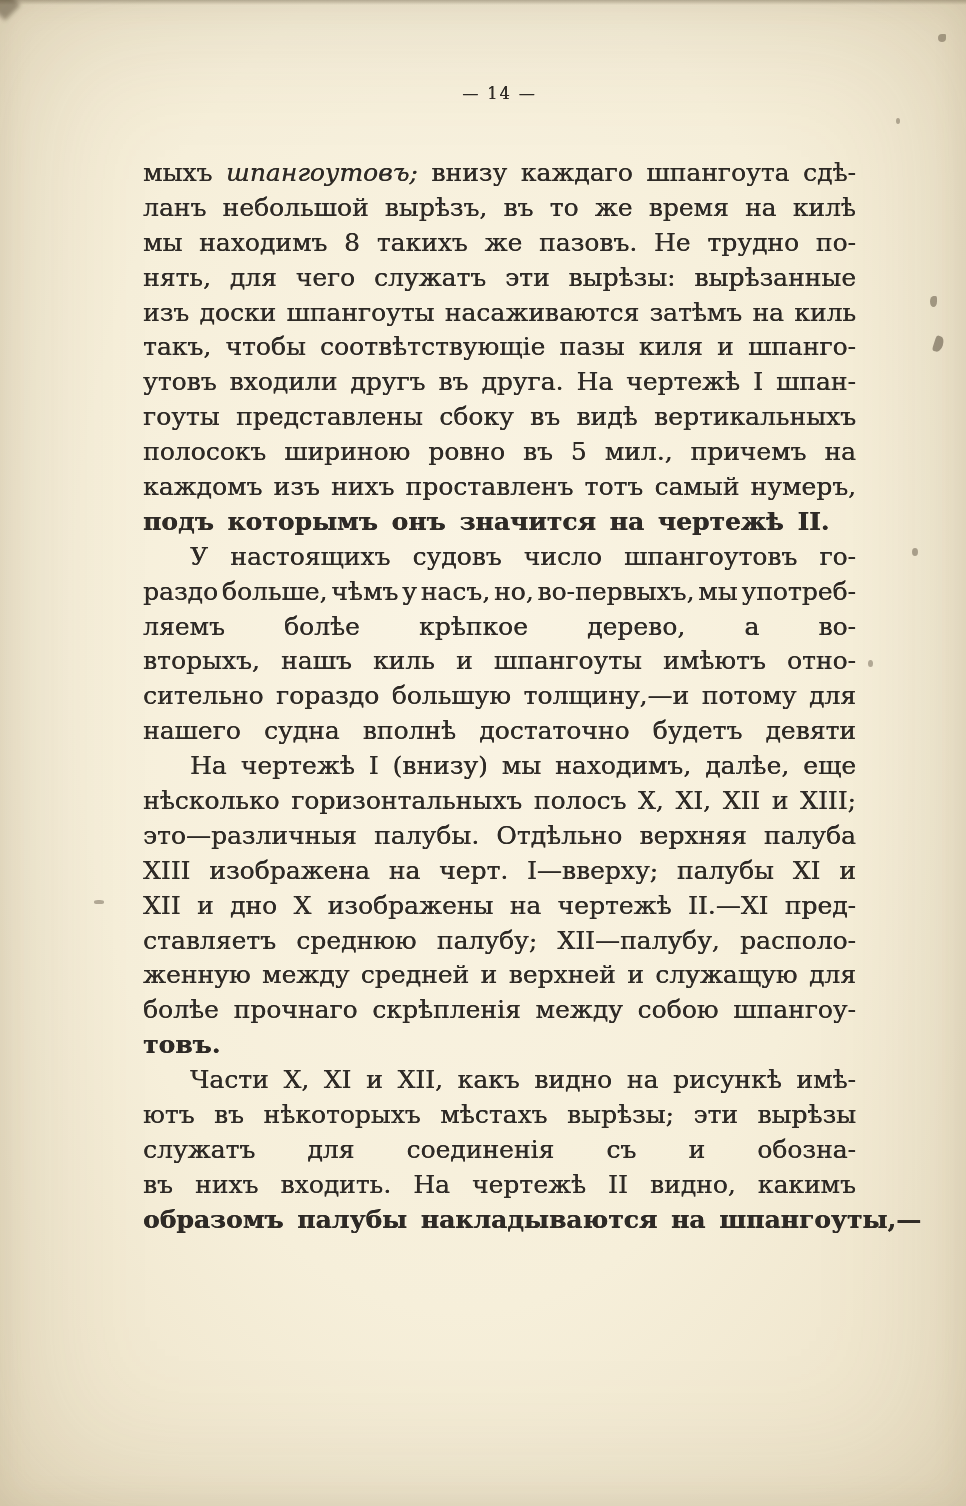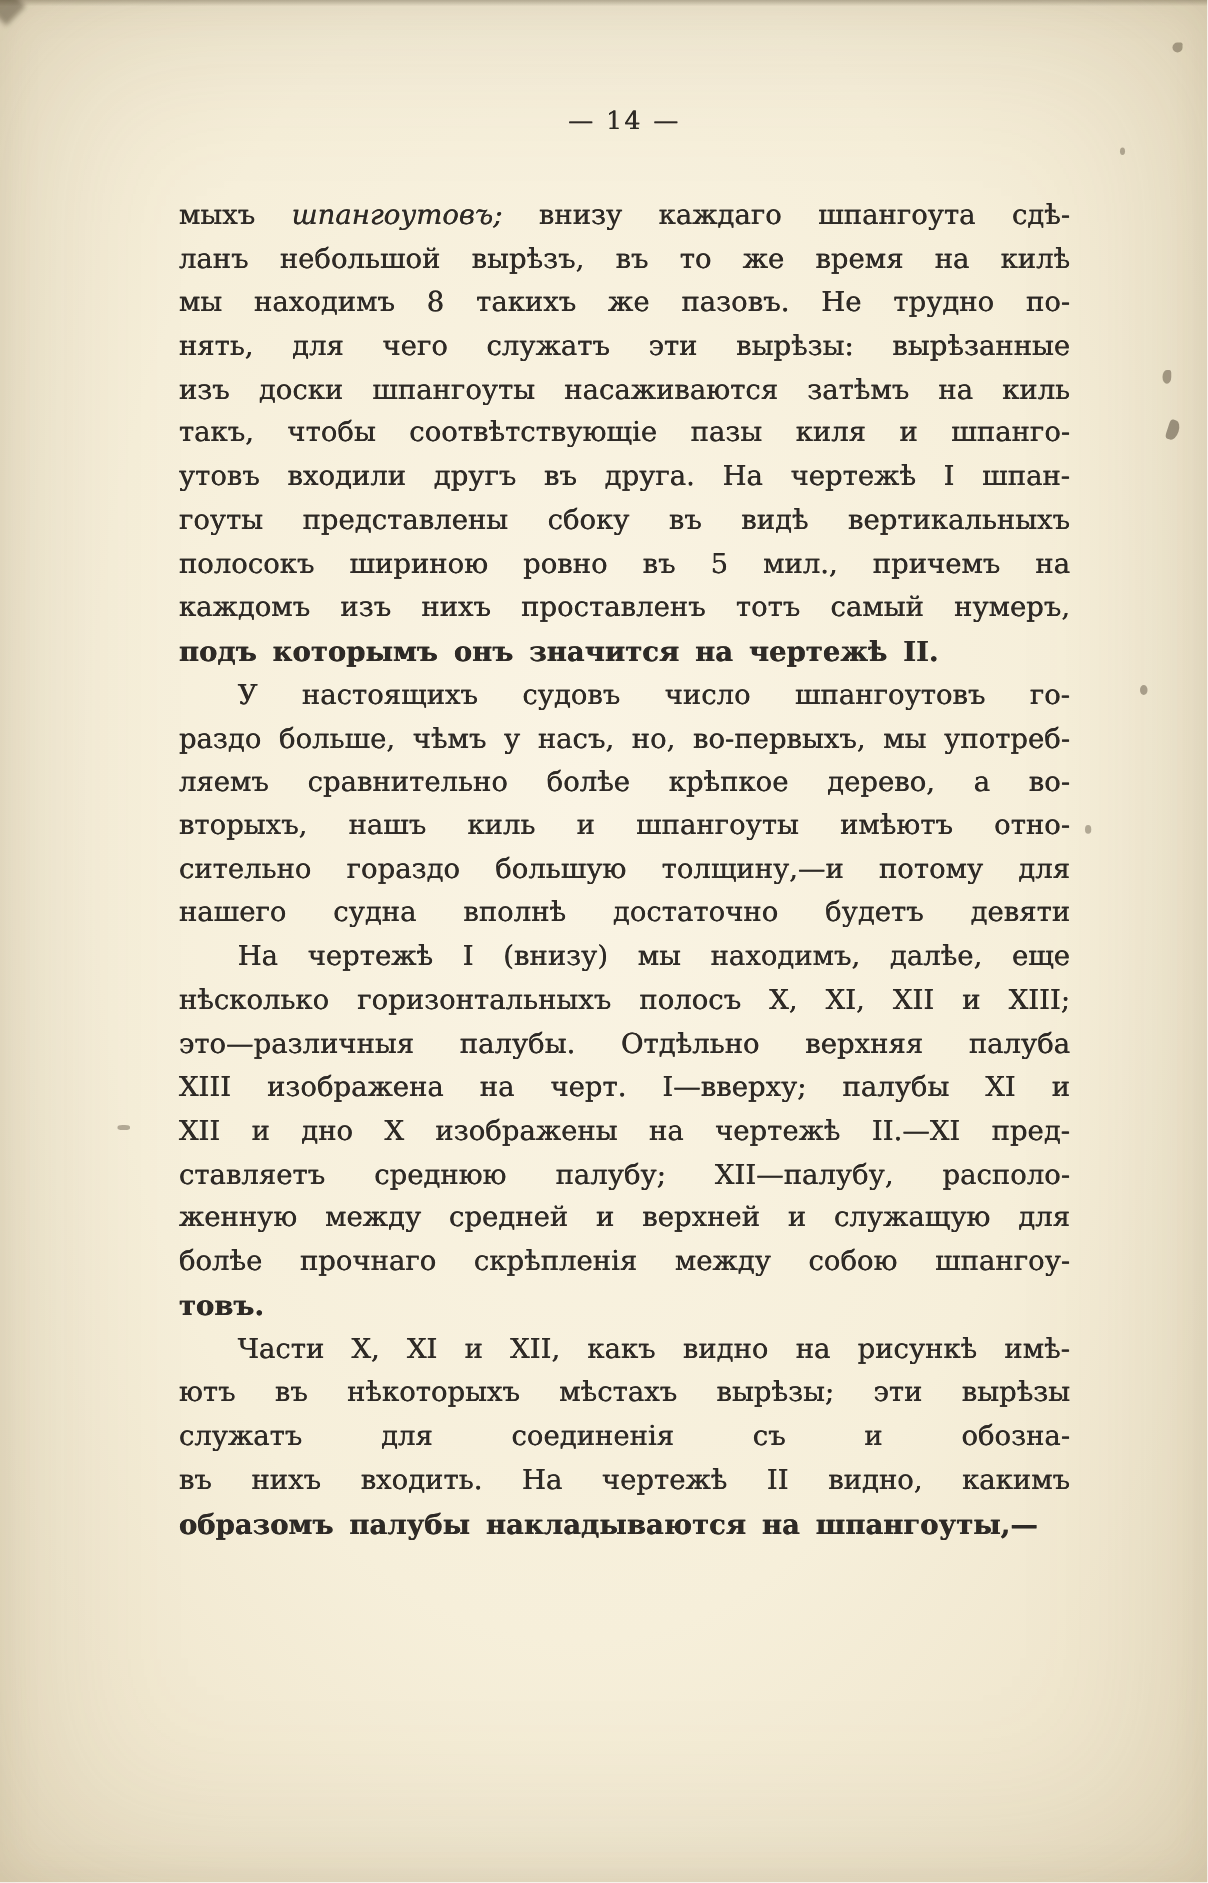--- a/index.html
+++ b/index.html
@@ -31,28 +31,28 @@
     position: absolute; top: -6px; left: -6px; width: 22px; height: 22px;
     background: rgba(60,50,35,0.45);
     transform: rotate(45deg);
     filter: blur(2px);
     z-index: 4;
   }
   .page-number {
     position: absolute;
     top: 84px; left: 143px; width: 713px;
     text-align: center;
-    font-size: 20px;
+    font-size: 16px;
     letter-spacing: 2px;
     text-shadow: 0.3px 0 0 currentColor;
   }
   .text-block {
     position: absolute;
     top: 156px; left: 143px; width: 713px;
-    font-size: 22px;
+    font-size: 25px;
     text-shadow: 0.3px 0 0 currentColor;
   }
   .line {
     display: flex;
     justify-content: space-between;
     height: 34.9px;
     line-height: 34.9px;
   }
   .line.last {
     display: block;
@@ -197,21 +197,20 @@
         <span>чѣмъ</span>
         <span>у</span>
         <span>насъ,</span>
         <span>но,</span>
         <span>во-первыхъ,</span>
         <span>мы</span>
         <span>употреб-</span>
       </div>
       <div class="line">
         <span>ляемъ</span>
-        <span>сравнительно</span>
         <span>болѣе</span>
         <span>крѣпкое</span>
         <span>дерево,</span>
         <span>а</span>
         <span>во-</span>
       </div>
       <div class="line">
         <span>вторыхъ,</span>
         <span>нашъ</span>
         <span>киль</span>

